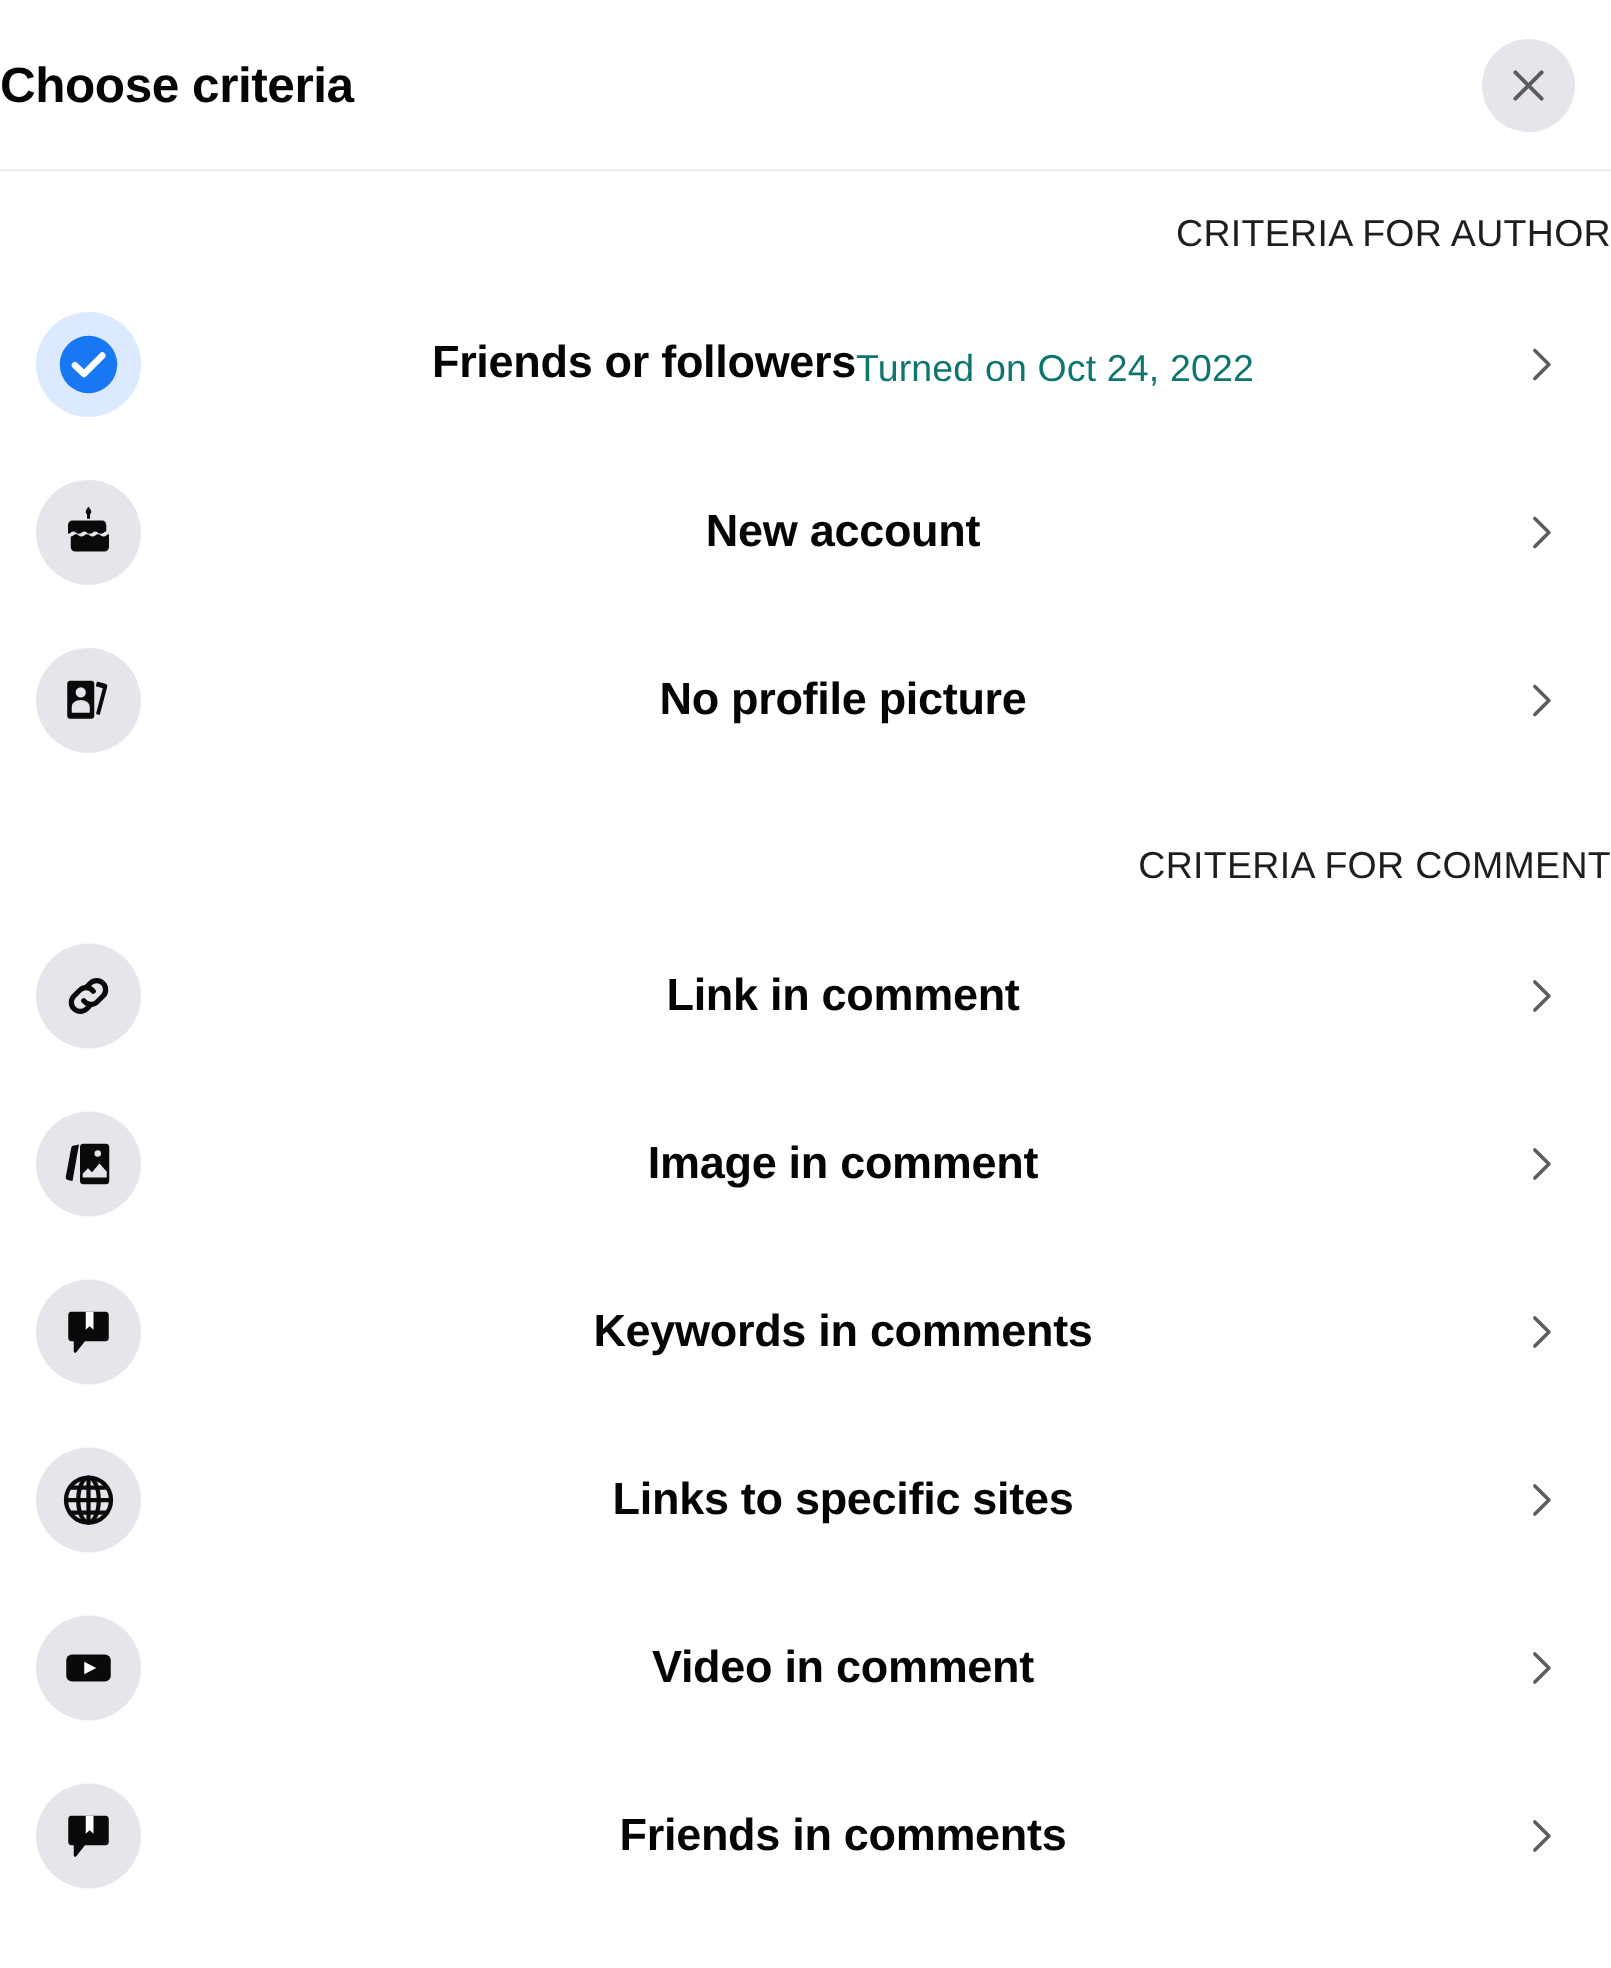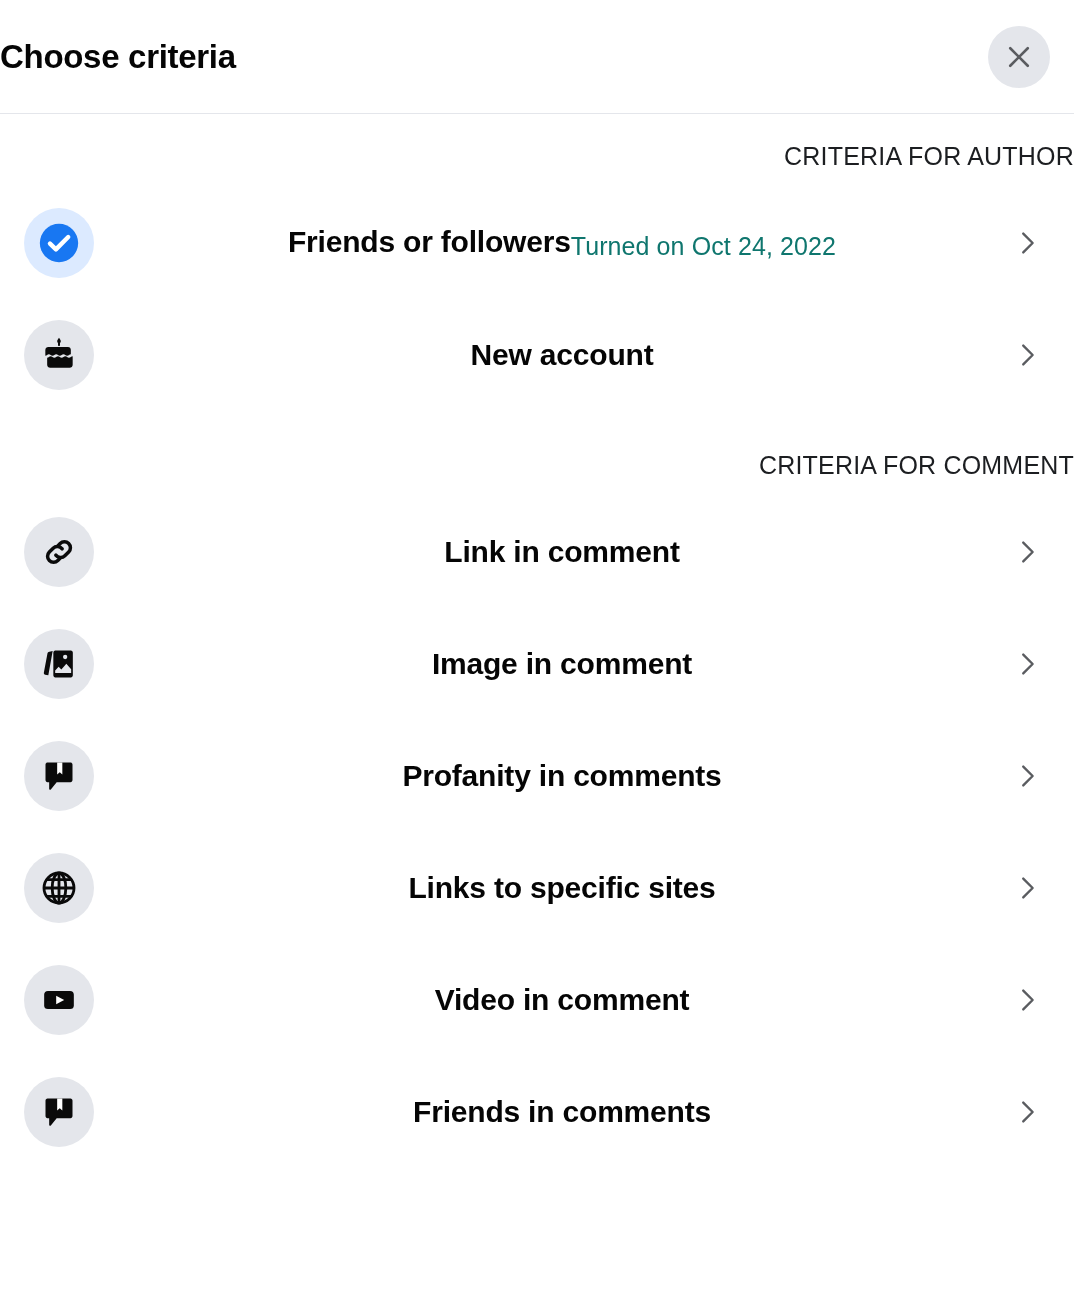--- a/index.html
+++ b/index.html
@@ -181,20 +181,36 @@
           <div class="row-text">
             <div class="row-title">New account</div>
           </div>
           <div class="chevron">
             <svg width="30" height="30" viewBox="0 0 24 24" fill="none">
               <path d="M9 4.5 L16.5 12 L9 19.5" stroke="#5A5C60" stroke-width="1.9" stroke-linecap="round" stroke-linejoin="round"></path>
             </svg>
           </div>
         </div>
 
+        <div class="row">
+          <div class="icon-wrap">
+            <svg width="40" height="40" viewBox="0 0 24 24" fill="#0A0A0A">
+              <path d="M15.4 4.4l3.4.9c.5.2.8.7.7 1.2l-3 11.3-1.5-.4 2.7-10.3-2.8-.8.5-1.9z"></path>
+              <path d="M4.6 4.1h8.6c.6 0 1.1.5 1.1 1.1v13c0 .6-.5 1.1-1.1 1.1H4.6c-.6 0-1.1-.5-1.1-1.1v-13c0-.6.5-1.1 1.1-1.1zm4.3 2.6a2 2 0 1 0 0 4.1 2 2 0 0 0 0-4.1zm0 5.1c-2 0-3.6 1.2-3.6 2.7v2.4h7.2v-2.4c0-1.5-1.6-2.7-3.6-2.7z"></path>
+            </svg>
+          </div>
+          <div class="row-text">
+            <div class="row-title">No profile picture</div>
+          </div>
+          <div class="chevron">
+            <svg width="30" height="30" viewBox="0 0 24 24" fill="none">
+              <path d="M9 4.5 L16.5 12 L9 19.5" stroke="#5A5C60" stroke-width="1.9" stroke-linecap="round" stroke-linejoin="round"></path>
+            </svg>
+          </div>
+        </div>
 
       </div>
     </div>
 
     <div class="section-comment">
       <div class="section-header">CRITERIA FOR COMMENT</div>
       <div class="rows">
 
         <div class="row">
           <div class="icon-wrap">
@@ -231,21 +247,21 @@
         </div>
 
         <div class="row">
           <div class="icon-wrap">
             <svg width="40" height="40" viewBox="0 0 24 24" fill="#0A0A0A">
               <path d="M5.1 3.9h13.8c.7 0 1.2.6 1.2 1.3v9.2c0 .7-.5 1.3-1.2 1.3h-8.3l-3.5 4.4c-.3.4-1 .2-1-.4v-4h-1c-.7 0-1.2-.6-1.2-1.3V5.2c0-.7.5-1.3 1.2-1.3z"></path>
               <path d="M10.9 3.9h3.1v7.2l-1.55-1.4-1.55 1.4V3.9z" fill="#ffffff"></path>
             </svg>
           </div>
           <div class="row-text">
-            <div class="row-title">Profanity in comments</div>
+            <div class="row-title">Keywords in comments</div>
           </div>
           <div class="chevron">
             <svg width="30" height="30" viewBox="0 0 24 24" fill="none">
               <path d="M9 4.5 L16.5 12 L9 19.5" stroke="#5A5C60" stroke-width="1.9" stroke-linecap="round" stroke-linejoin="round"></path>
             </svg>
           </div>
         </div>
 
         <div class="row">
           <div class="icon-wrap">

